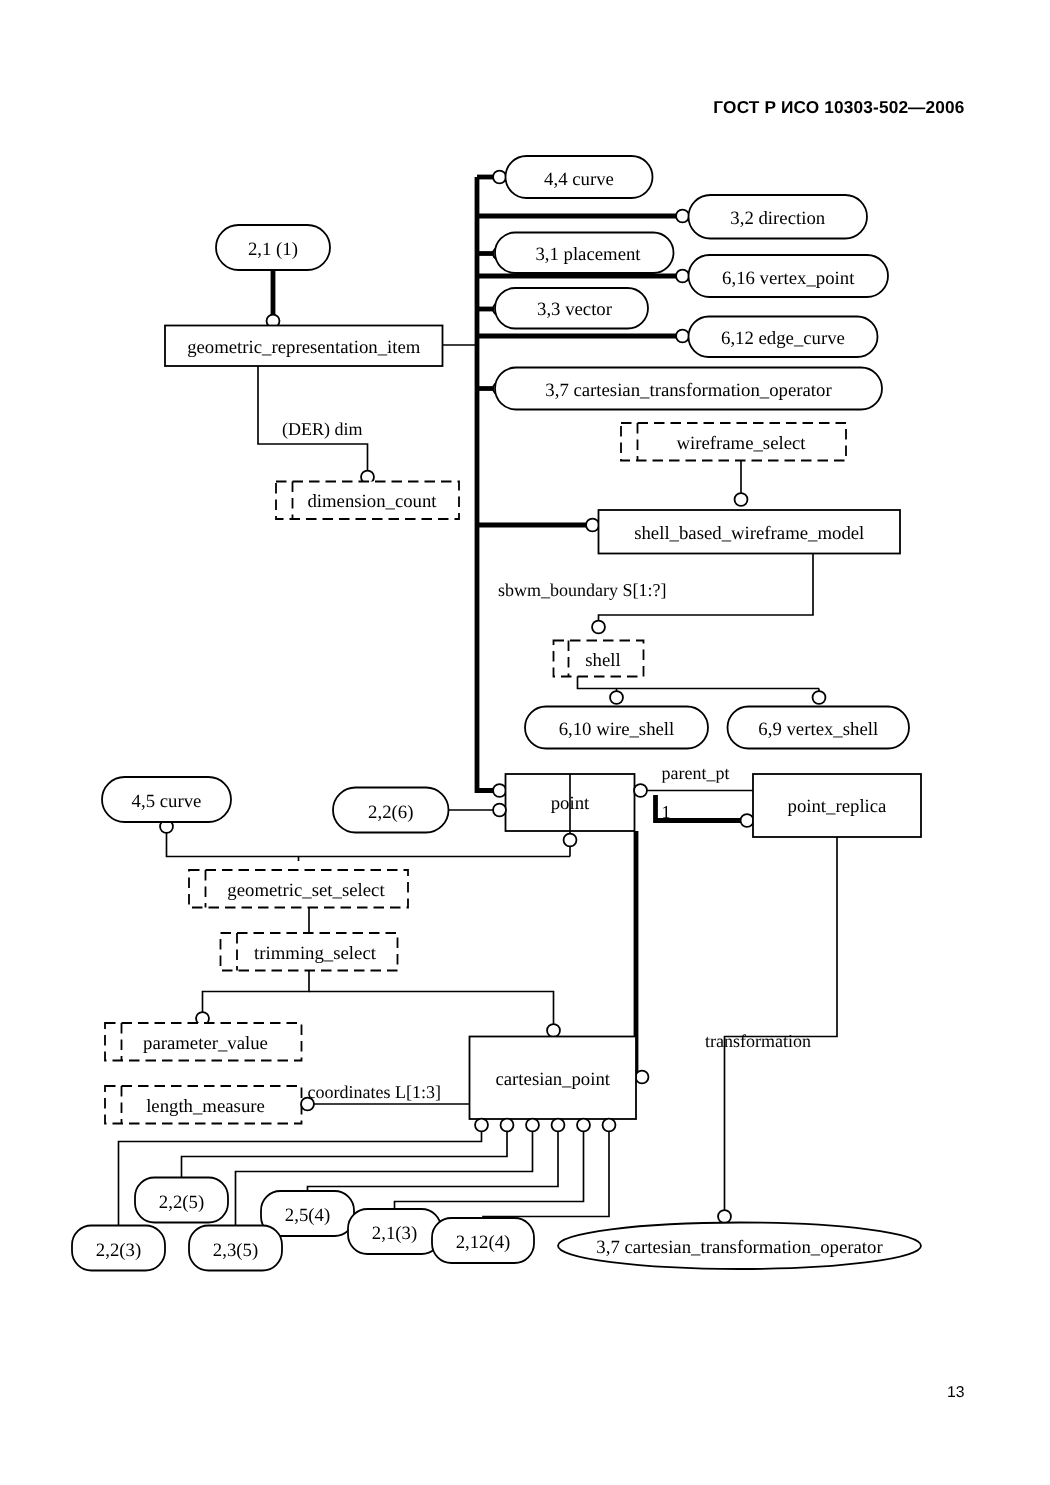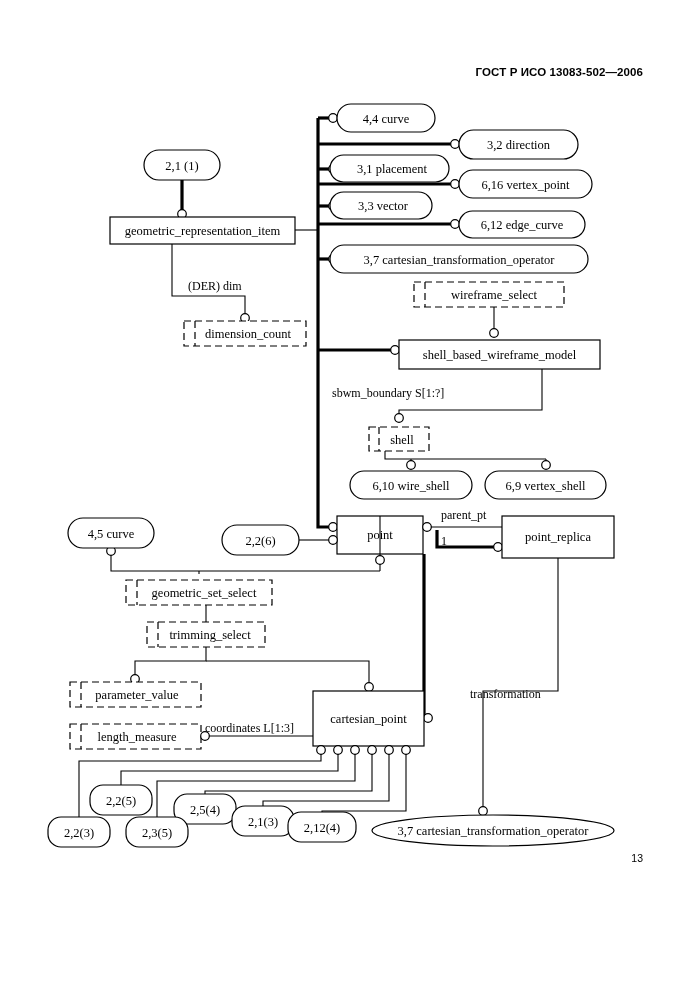--- a/index.html
+++ b/index.html
@@ -15,34 +15,34 @@
     font-size:11.5px;font-weight:bold;letter-spacing:.1px;
     white-space:nowrap;
   }
   .caption{
     position:absolute;left:0;right:0;top:866px;text-align:center;
     font-family:"Liberation Sans", sans-serif;font-size:10.5px;
     white-space:nowrap;
   }
   .caption b{font-weight:bold;}
   .pagenum{
-    position:absolute;right:57px;top:852px;
+    position:absolute;right:57px;top:922px;
     font-family:"Liberation Sans", sans-serif;font-size:10.5px;
   }
   svg{position:absolute;left:0;top:0;}
   svg text{font-family:"Liberation Serif", serif;fill:#000;}
   .nd{font-size:12.5px;}
   .lbl{font-size:12px;}
 </style>
 </head>
 <body>
 
 <div class="page">
 
-  <div class="std-header">ГОСТ Р ИСО 13083-502—2006</div>
+  <div class="std-header">ГОСТ Р ИСО 10303-502—2006</div>
 
   <svg width="700" height="990" viewBox="0 0 700 990">
     <defs>
       <style>
         .ln{stroke:#000;stroke-width:1.1;fill:none;}
         .lnT{stroke:#000;stroke-width:3.2;fill:none;}
         .bx{fill:#fff;stroke:#000;stroke-width:1.2;}
         .dbx{fill:#fff;stroke:#000;stroke-width:1.2;stroke-dasharray:7 4;}
         .dbar{stroke:#000;stroke-width:1.2;stroke-dasharray:7 4;fill:none;}
         .pin{fill:#fff;stroke:#000;stroke-width:1.2;}

